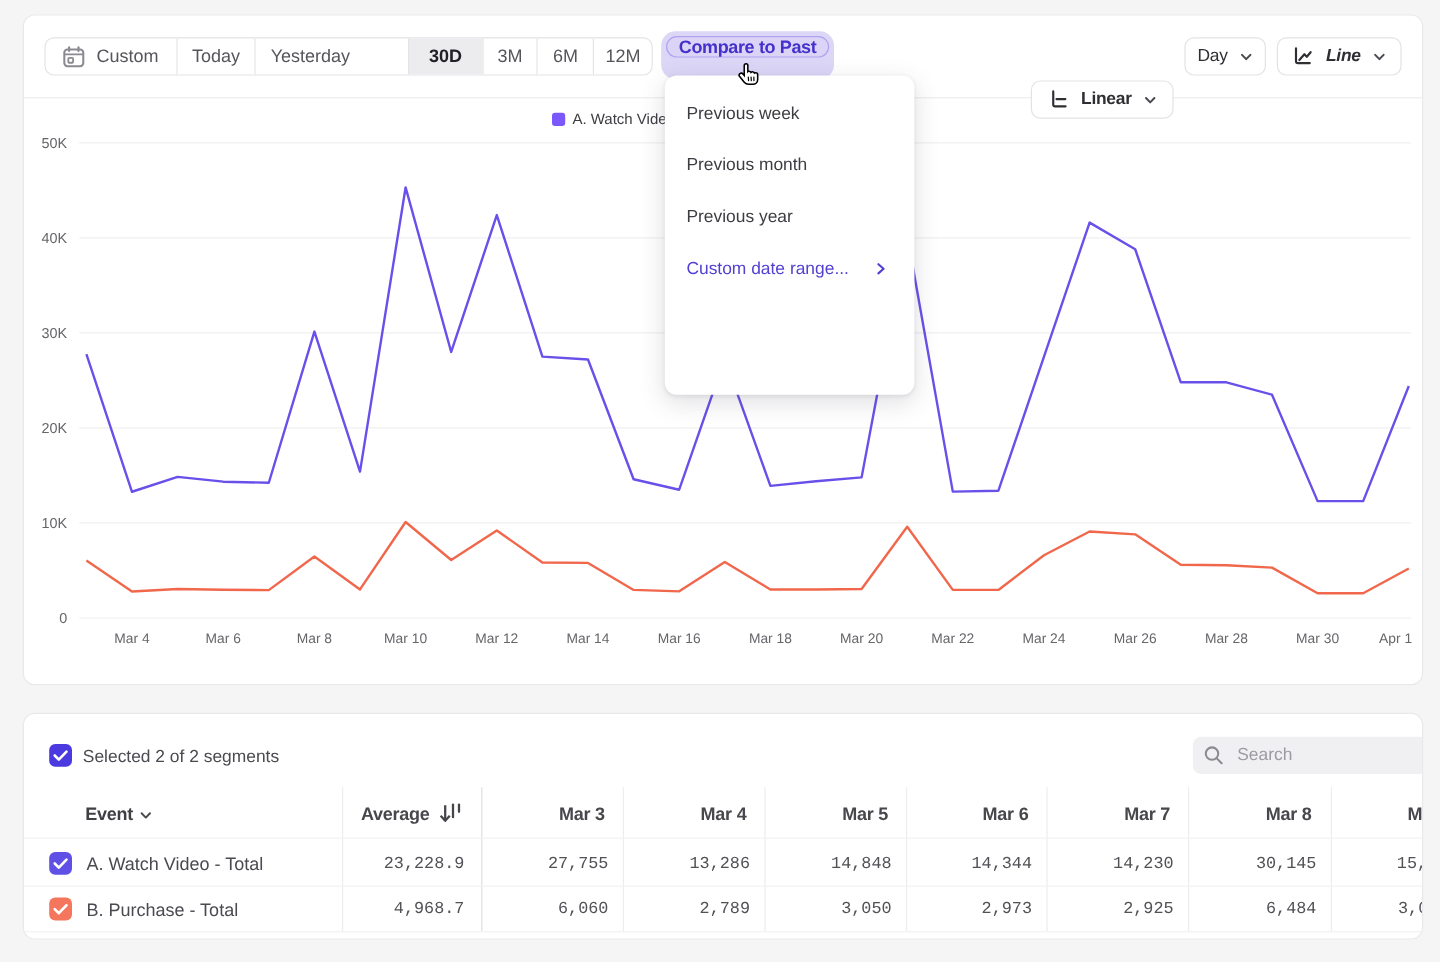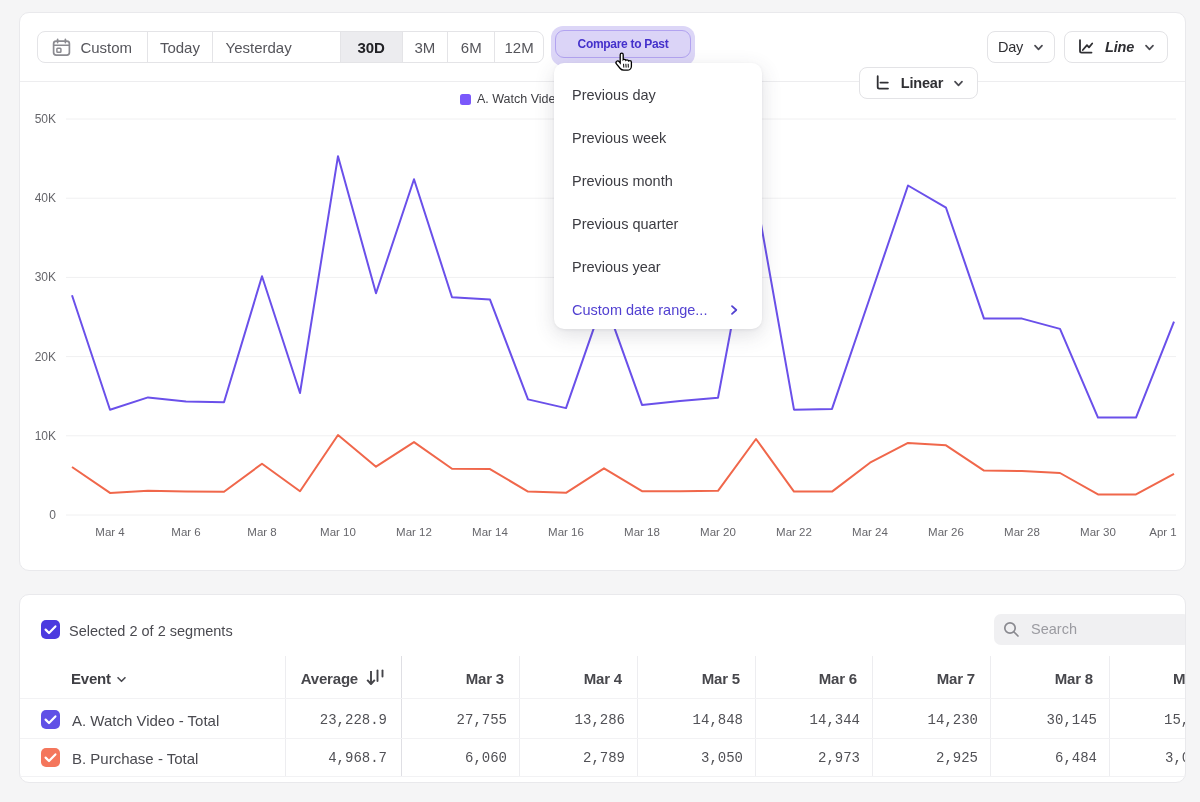--- a/index.html
+++ b/index.html
@@ -34,21 +34,21 @@
   <div class="seg" style="width:66px;border-left:1px solid #e4e4e7;">Today</div>
   <div class="seg" style="width:92px;border-left:1px solid #e4e4e7;">Yesterday</div>
   <div class="seg" style="width:36px;border-left:1px solid #e4e4e7;margin-top:40px;">7D</div>
   <div class="seg" style="width:62px;border-left:1px solid #e4e4e7;background:#ececef;font-weight:bold;color:#222226;">30D</div>
   <div class="seg" style="width:46px;border-left:1px solid #e4e4e7;">3M</div>
   <div class="seg" style="width:47px;border-left:1px solid #e4e4e7;">6M</div>
   <div class="seg" style="width:49px;border-left:1px solid #e4e4e7;">12M</div>
 </div>
 
 <div class="abs" style="left:551px;top:26px;width:144px;height:40px;background:#dcd6f7;border-radius:12px;"></div>
-<div class="abs" style="left:555px;top:30px;width:136px;height:28px;background:#dbd4f7;border:1.5px solid #b2a3f0;border-radius:9px;box-sizing:border-box;display:flex;align-items:center;justify-content:center;font-size:12px;font-weight:bold;letter-spacing:-0.3px;color:#4431cb;">Compare to Past</div>
+<div class="abs" style="left:555px;top:30px;width:136px;height:18px;background:#dbd4f7;border:1.5px solid #b2a3f0;border-radius:9px;box-sizing:border-box;display:flex;align-items:center;justify-content:center;font-size:15px;font-weight:bold;letter-spacing:-0.3px;color:#4431cb;">Compare to Past</div>
 
 <div class="btn" style="left:859px;top:31px;width:119px;height:32px;margin-top:36px;">
   <svg width="19" height="19" viewBox="0 0 19 19" style="margin-right:9px;">
     <path d="M4.7 2.2 V13 Q4.7 14.6 6.3 14.6 H15" fill="none" stroke="#2f2f33" stroke-width="1.8" stroke-linecap="round"></path>
     <line x1="7.4" y1="8.6" x2="14.8" y2="8.6" stroke="#2f2f33" stroke-width="1.8" stroke-linecap="round"></line>
   </svg>
   <span style="font-weight:bold;color:#2f2f33;font-size:14.5px;letter-spacing:-0.2px;">Linear</span>
   <svg width="11" height="11" viewBox="0 0 11 11" style="margin-left:10px;">
       <path d="M2 3.7 L5.5 7.3 L9 3.7" fill="none" stroke="#4a4a50" stroke-width="1.7" stroke-linecap="round" stroke-linejoin="round"></path>
     </svg>
@@ -107,24 +107,22 @@
     <text x="927" y="453.5">Mar 26</text>
     <text x="1003" y="453.5">Mar 28</text>
     <text x="1079" y="453.5">Mar 30</text>
     <text x="1144" y="453.5">Apr 1</text>
   </g>
   <polyline fill="none" stroke="#f0674b" stroke-width="2" stroke-linejoin="round" points="53,385 91,410.9 129,408.8 167,409.5 205,409.8 243,381.7 281,409.2 319,353 357,384.7 395,360.1 433,386.7 471,387.1 509,409.6 547,410.8 585,386.3 623,409.2 661,409.2 699,408.8 737,357 775,409.6 813,409.6 851,380.7 889,360.9 927,363.3 965,388.6 1003,389 1041,391 1079,412.4 1117,412.4 1155,391.8"></polyline>
   <polyline fill="none" stroke="#6a50ea" stroke-width="2" stroke-linejoin="round" points="53,213.2 91,327.8 129,315.4 167,319.4 205,320.3 243,194.3 281,311 319,74.2 357,211.3 395,97.2 433,215.2 471,217.6 509,317.4 547,326.1 585,216.8 623,322.9 661,319 699,315.8 737,113.8 775,327.7 813,326.9 851,215.2 889,103.5 927,125.7 965,236.6 1003,236.6 1041,246.9 1079,335.6 1117,335.6 1155,239.7"></polyline>
 </svg>
 
 <div class="abs" style="left:554px;top:63px;width:208px;height:266px;background:#fff;border-radius:10px;box-shadow:0 6px 20px rgba(60,60,80,0.16),0 1px 3px rgba(60,60,80,0.08);padding-top:10px;box-sizing:border-box;">
-  <div class="menuitem">Previous day</div>
   <div class="menuitem">Previous week</div>
   <div class="menuitem">Previous month</div>
-  <div class="menuitem">Previous quarter</div>
   <div class="menuitem">Previous year</div>
   <div class="menuitem" style="color:#5241d1;justify-content:space-between;padding-right:22px;">Custom date range...
     <svg width="12" height="12" viewBox="0 0 12 12">
         <path d="M4 2.2 L8.3 6 L4 9.8" fill="none" stroke="#5241d1" stroke-width="1.8" stroke-linecap="round" stroke-linejoin="round"></path>
       </svg>
   </div>
 </div>
 
 <svg class="abs" style="left:615px;top:51.5px;" width="19" height="20" viewBox="0 0 19 20">
   <path d="M6.8 1.1 c-.9 0 -1.6 .7 -1.6 1.6 v8.2 l-1.1 -1.3 c-.6 -.8 -1.8 -.9 -2.5 -.2 -.7 .6 -.8 1.7 -.2 2.4 l3.8 4.7 c.9 1.1 2.2 1.7 3.6 1.7 h3.6 c2.2 0 4 -1.8 4 -4 v-4 c0 -.9 -.7 -1.6 -1.6 -1.6 -.4 0 -.8 .2 -1.1 .4 -.3 -.7 -.9 -1.2 -1.7 -1.2 -.5 0 -.9 .2 -1.2 .5 -.3 -.6 -.9 -1 -1.6 -1 -.4 0 -.8 .1 -1 .3 V2.7 c0 -.9 -.6 -1.6 -1.4 -1.6z" fill="#fff" stroke="#000" stroke-width="1.3"></path>

